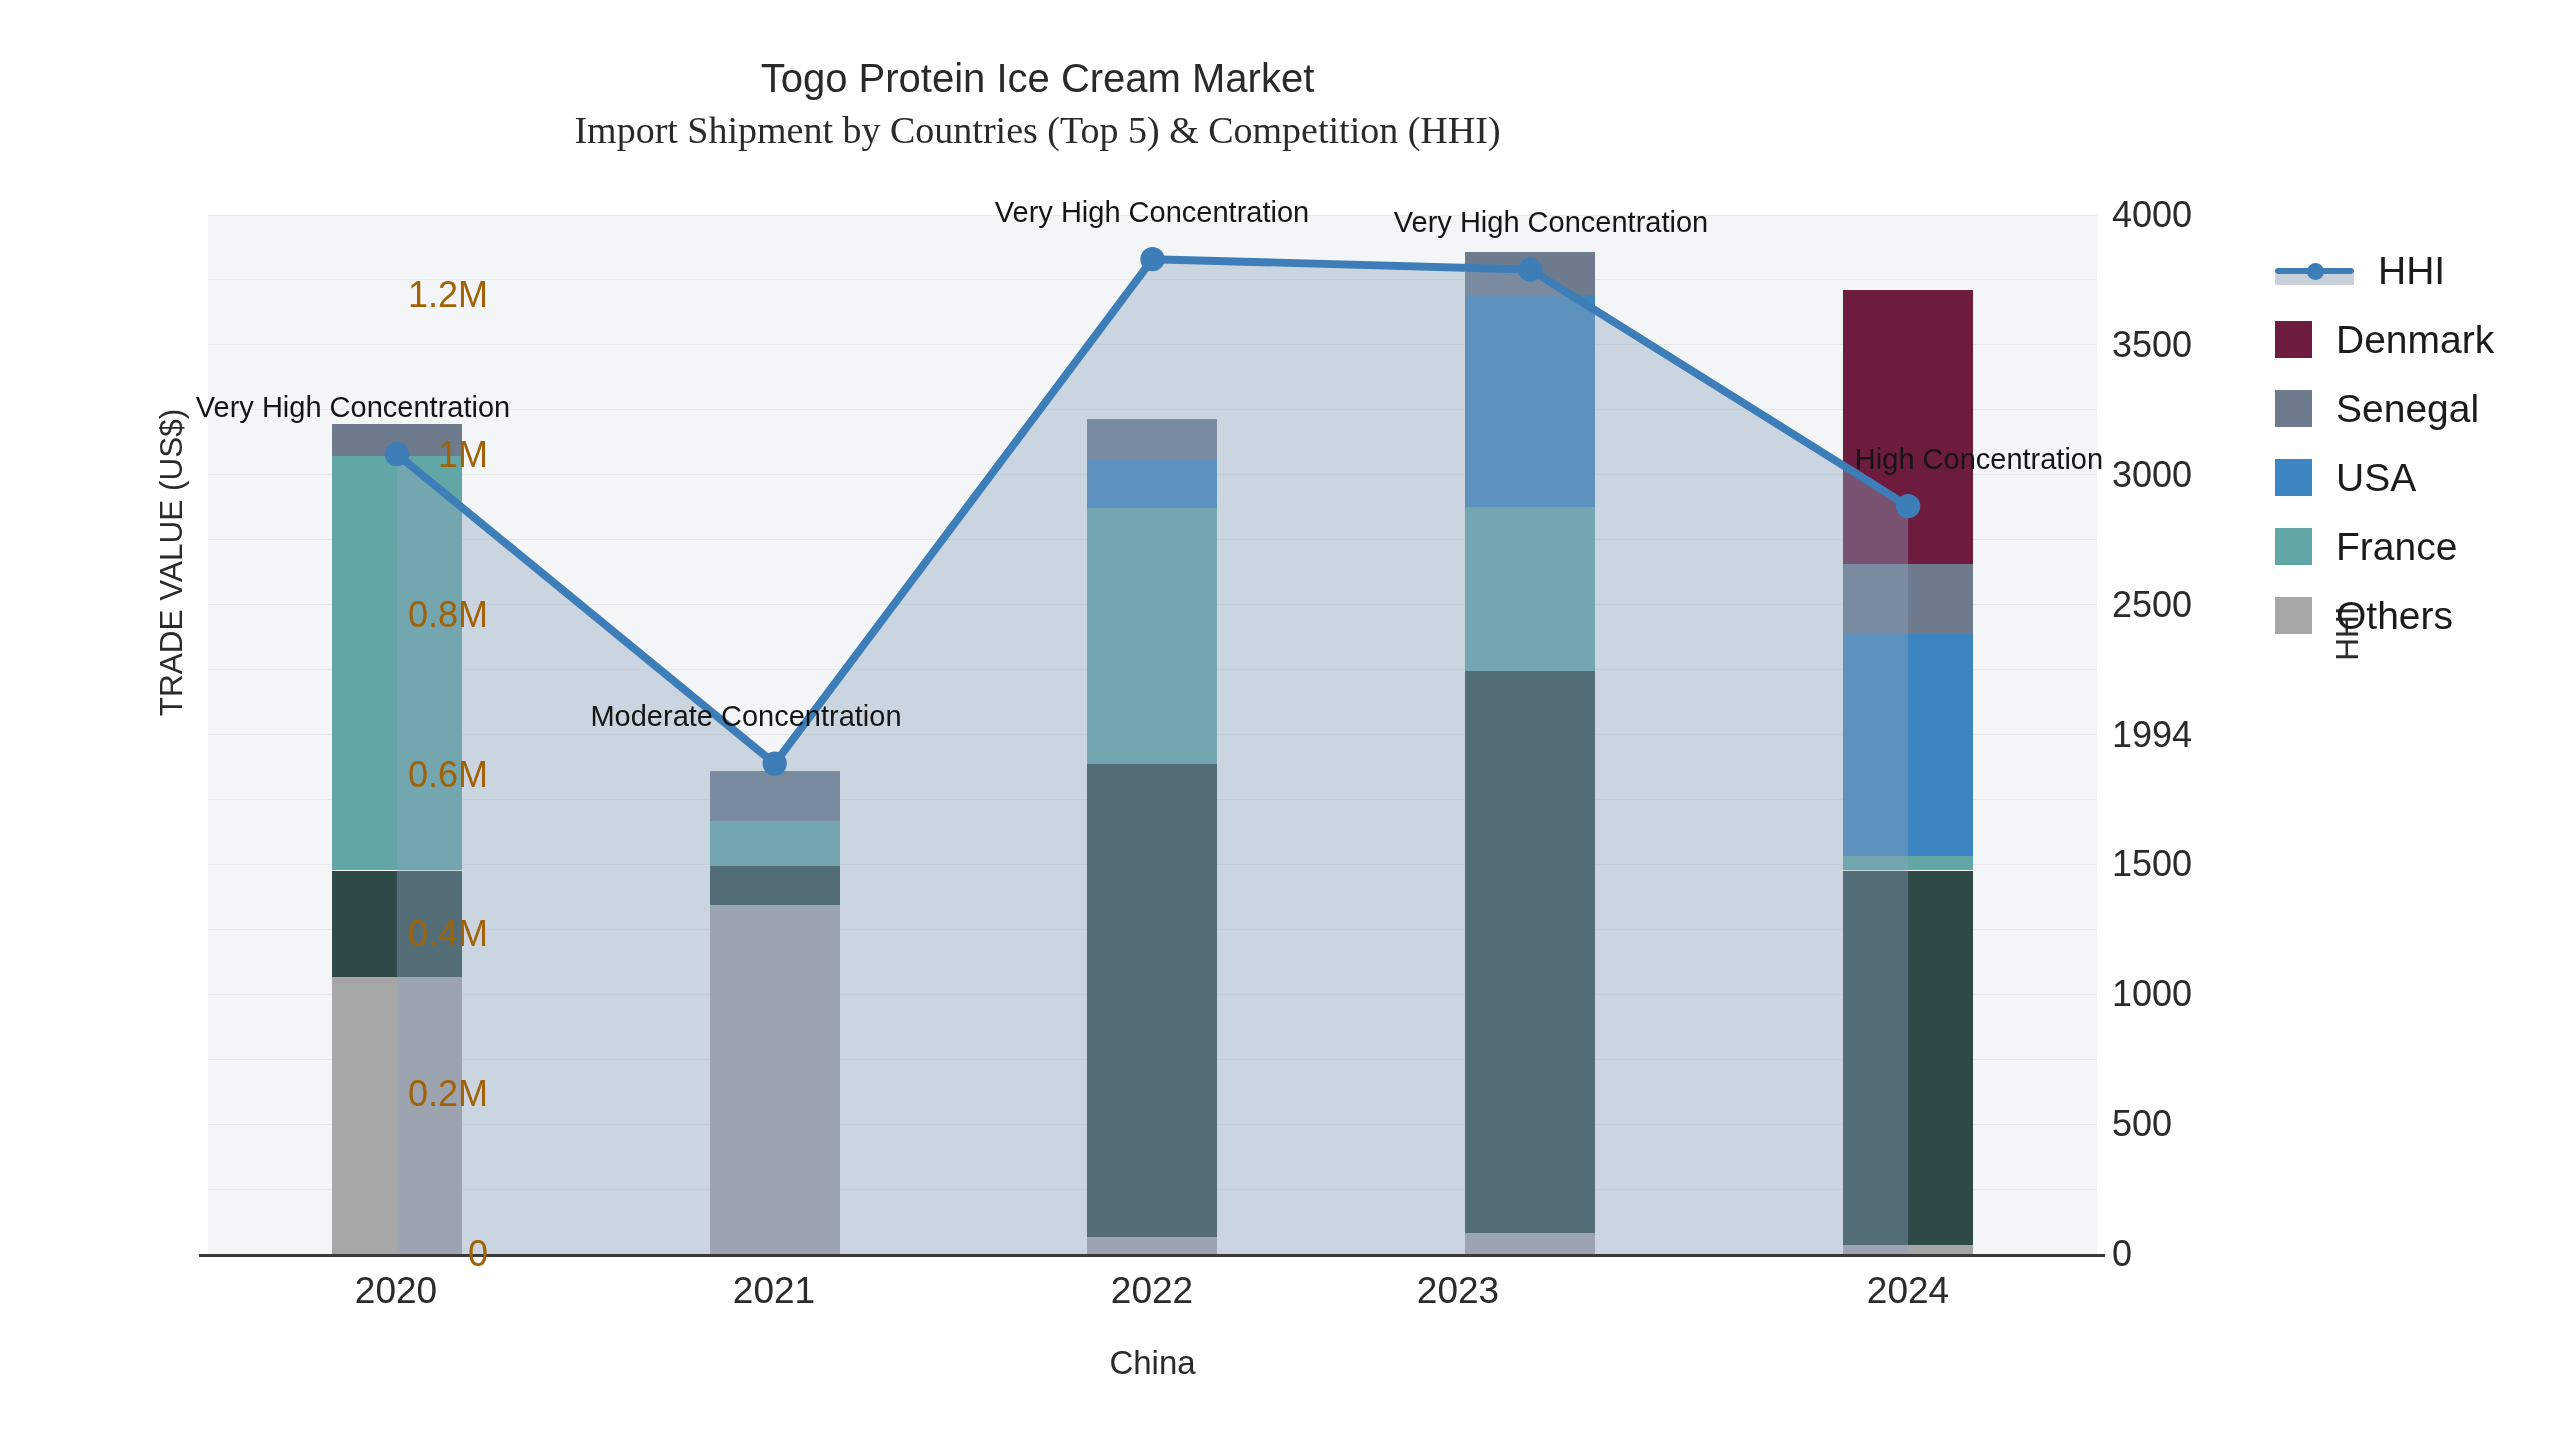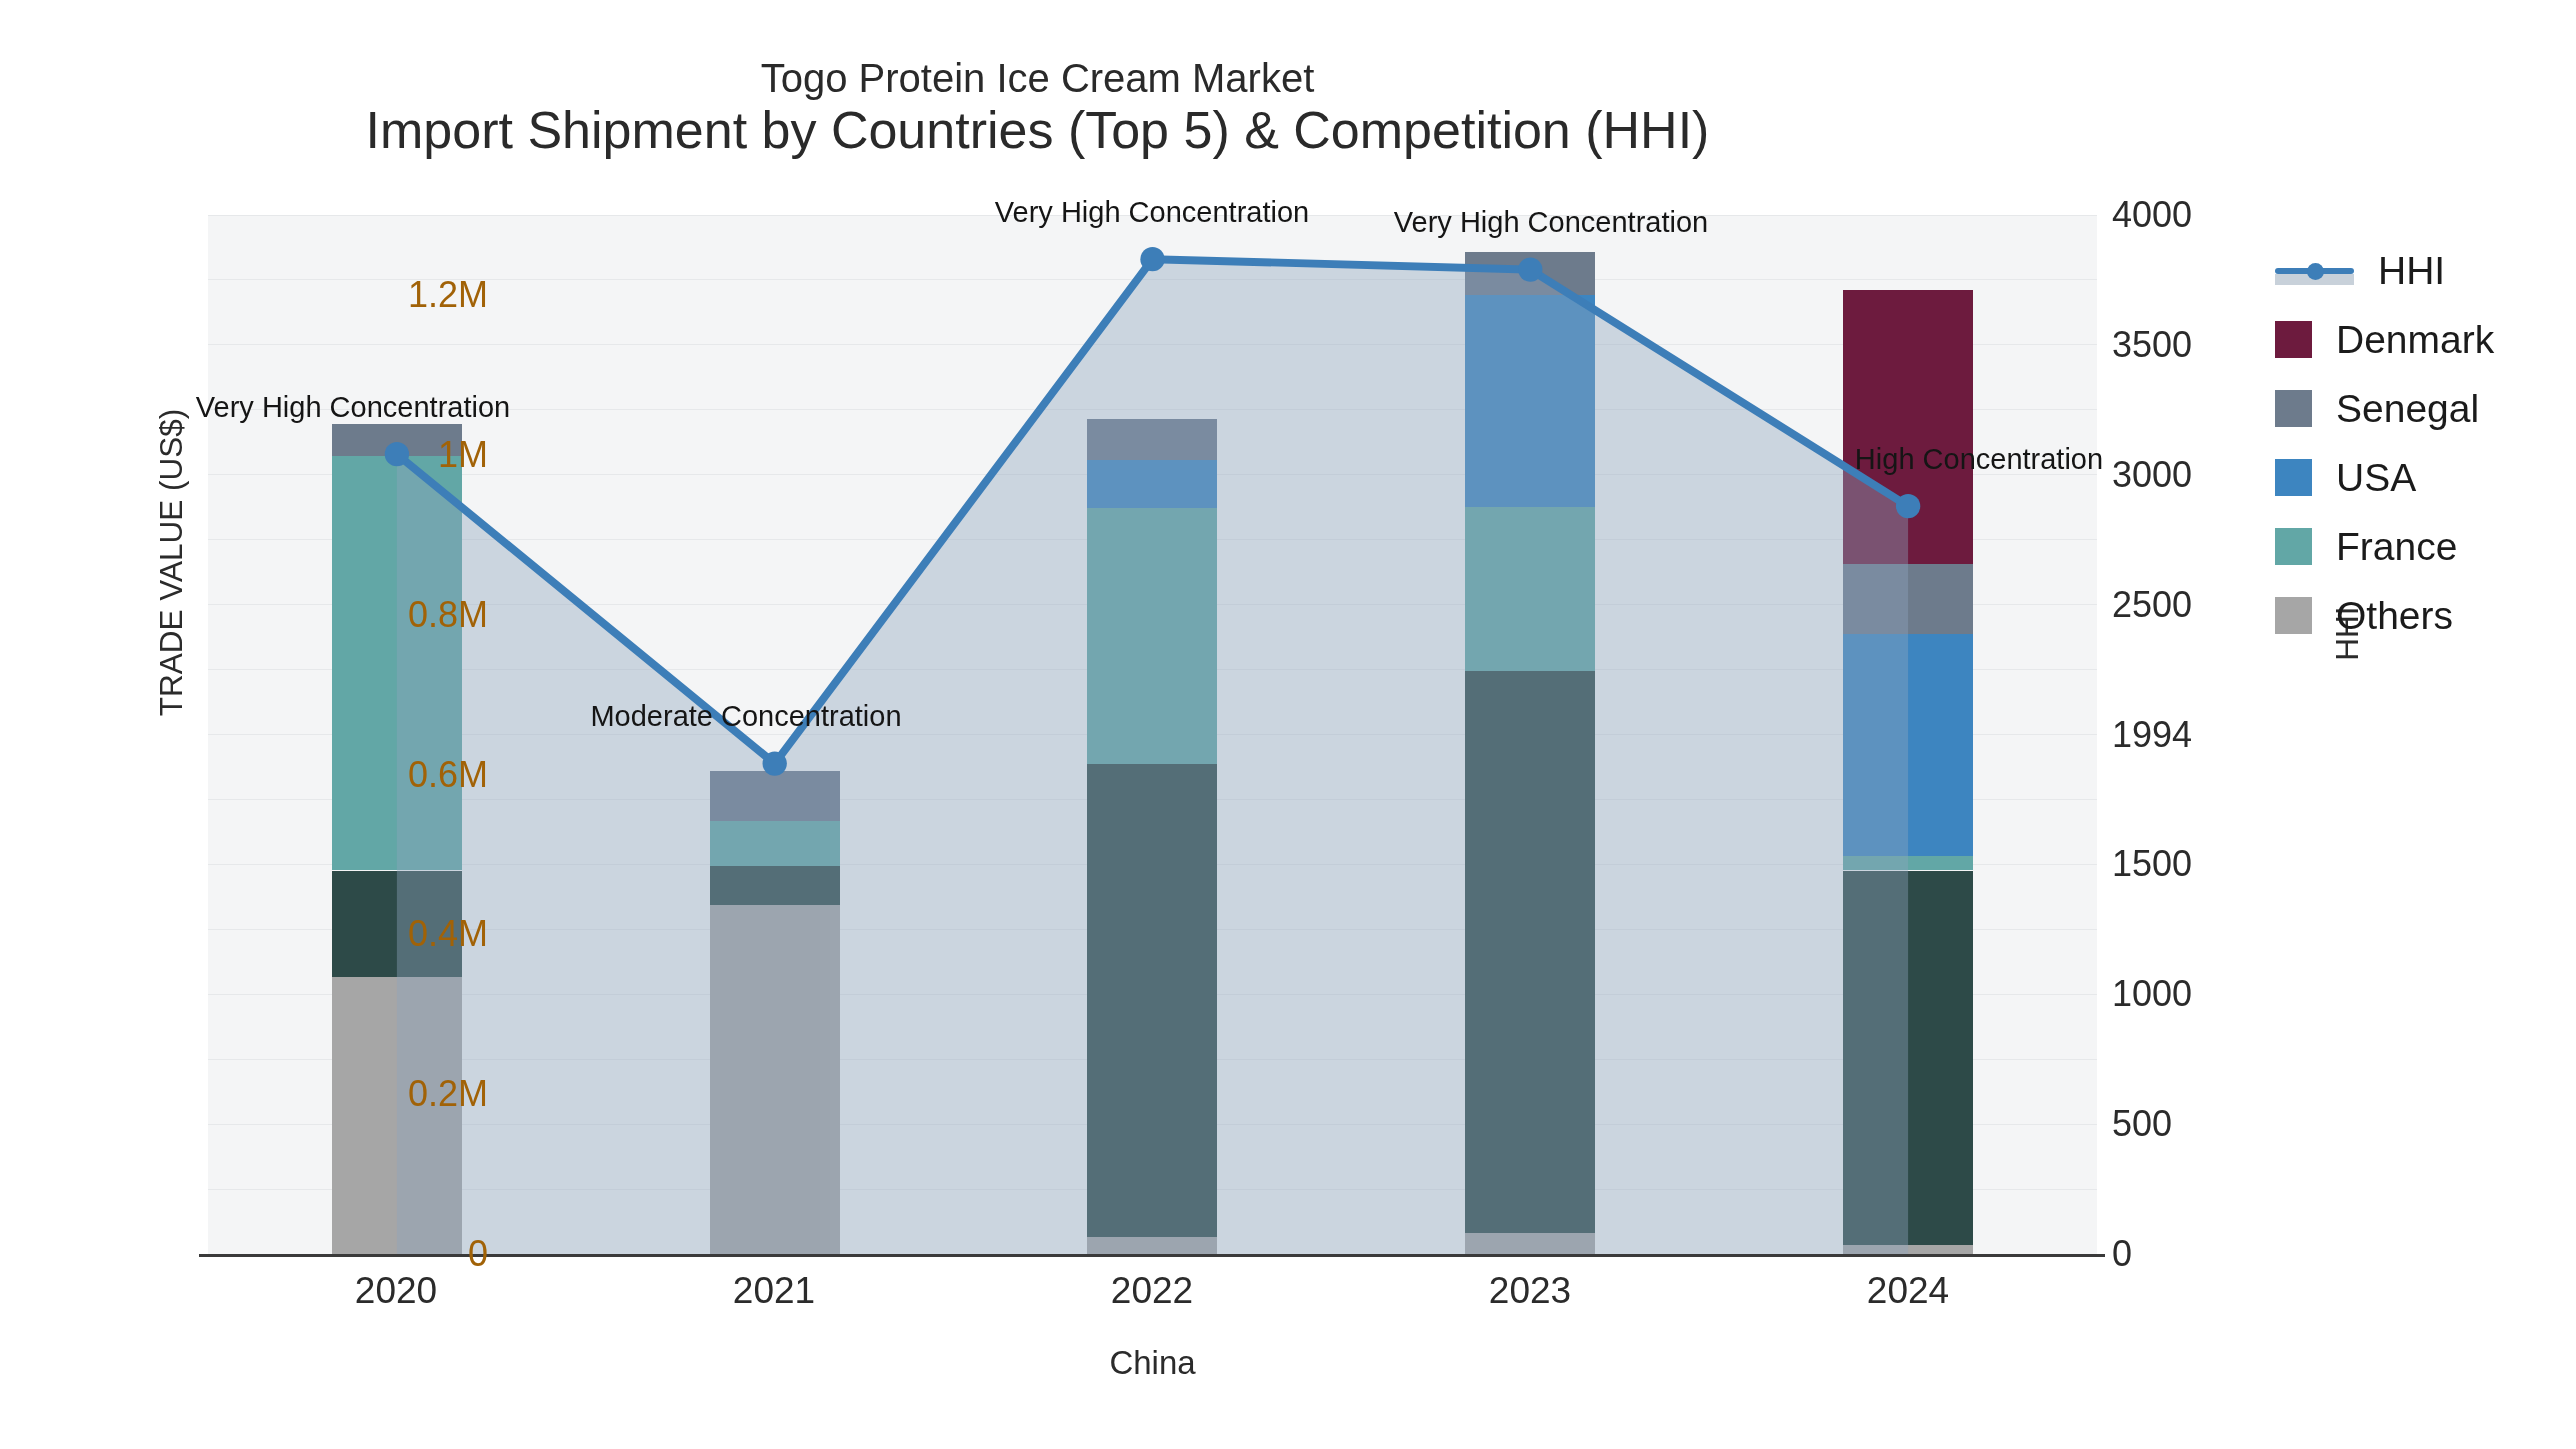--- a/index.html
+++ b/index.html
@@ -3,21 +3,21 @@
 <meta charset="utf-8">
 <style>
   html,body{margin:0;padding:0;background:#ffffff;}
   body{width:2576px;height:1449px;font-family:"Liberation Sans",sans-serif;position:relative;overflow:hidden;}
 
   #figure{position:absolute;left:0;top:0;width:2576px;height:1441px;background:#ffffff;}
 
   
   #title-block{position:absolute;left:0;top:52px;width:2075px;text-align:center;color:#2a2a2a;}
   #title-line1{font-size:40px;line-height:52px;font-weight:400;}
-  #title-line2{font-size:52px;line-height:52px;font-weight:400;}
+  #title-line2{font-size:38px;line-height:52px;font-weight:400;font-family:Liberation Serif, serif;}
 
   
   #plot{position:absolute;left:208px;top:215px;width:1889px;height:1040px;background:#f4f5f6;}
   #plot-inner{position:absolute;left:0;top:0;width:100%;height:100%;overflow:hidden;}
 
   .gridline{position:absolute;left:0;width:100%;height:1.4px;background:#e6e8ea;}
 
   
   #xaxis-line{position:absolute;left:199px;top:1254px;width:1906px;height:2.9px;background:#3a3a3a;}
 
@@ -150,21 +150,21 @@
       <div class="y2tick" style="top: 735px;">1994</div>
       <div class="y2tick" style="top: 605px;">2500</div>
       <div class="y2tick" style="top: 475px;">3000</div>
       <div class="y2tick" style="top: 345px;">3500</div>
       <div class="y2tick" style="top: 215px;">4000</div>
     </div>
   <div id="xticks">
       <div class="xtick" style="left: 396px;">2020</div>
       <div class="xtick" style="left: 774px;">2021</div>
       <div class="xtick" style="left: 1152px;">2022</div>
-      <div class="xtick" style="left: 1530px;">2023</div>
+      <div class="xtick" style="left: 1458px;">2023</div>
       <div class="xtick" style="left: 1908px;">2024</div>
     </div>
   <div id="annots">
       <div class="annot" style="left: 353px; top: 391px;">Very High Concentration</div>
       <div class="annot" style="left: 746px; top: 700px;">Moderate Concentration</div>
       <div class="annot" style="left: 1152px; top: 196px;">Very High Concentration</div>
       <div class="annot" style="left: 1551px; top: 206px;">Very High Concentration</div>
       <div class="annot" style="left: 1979px; top: 443px;">High Concentration</div>
     </div>
 

